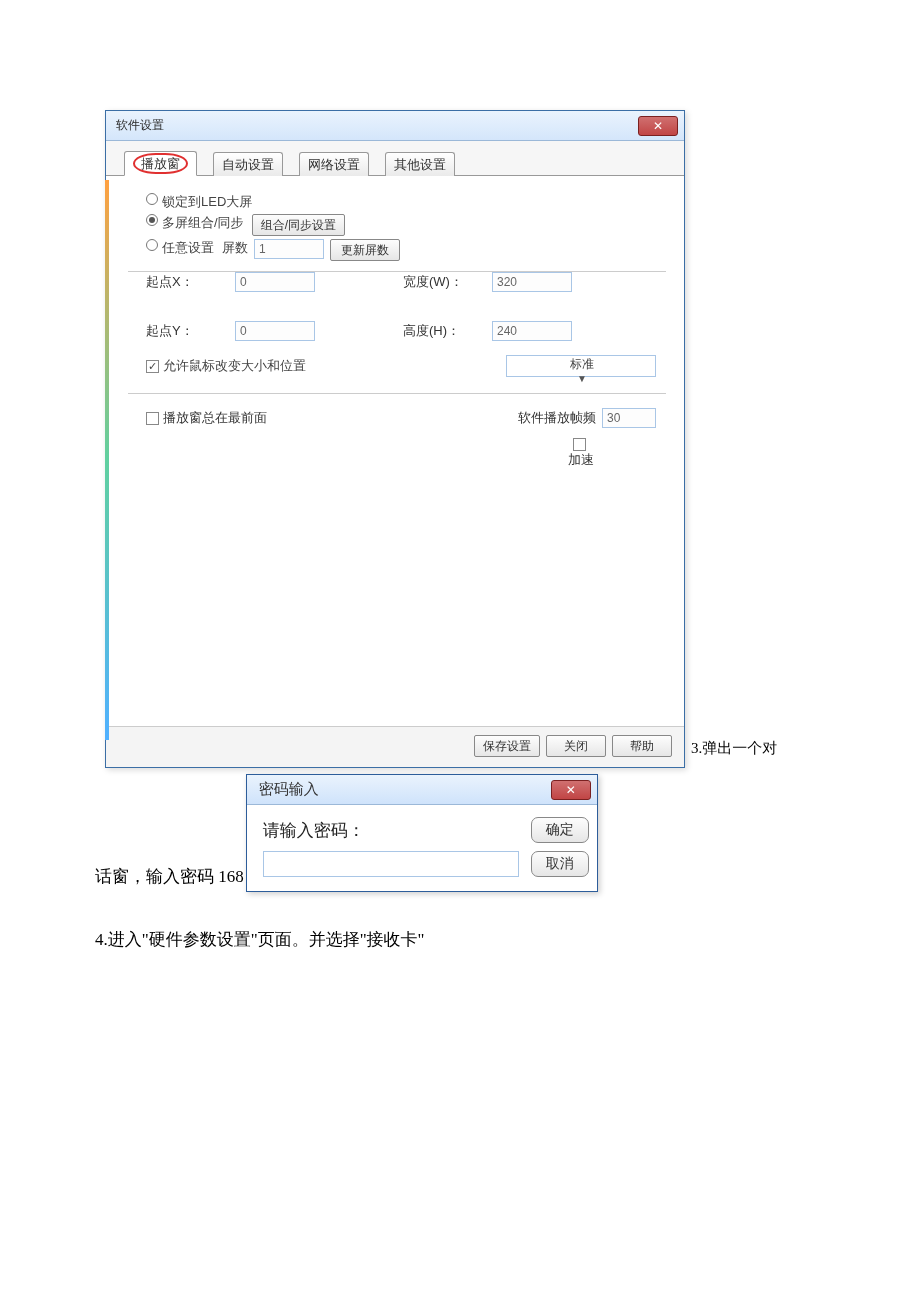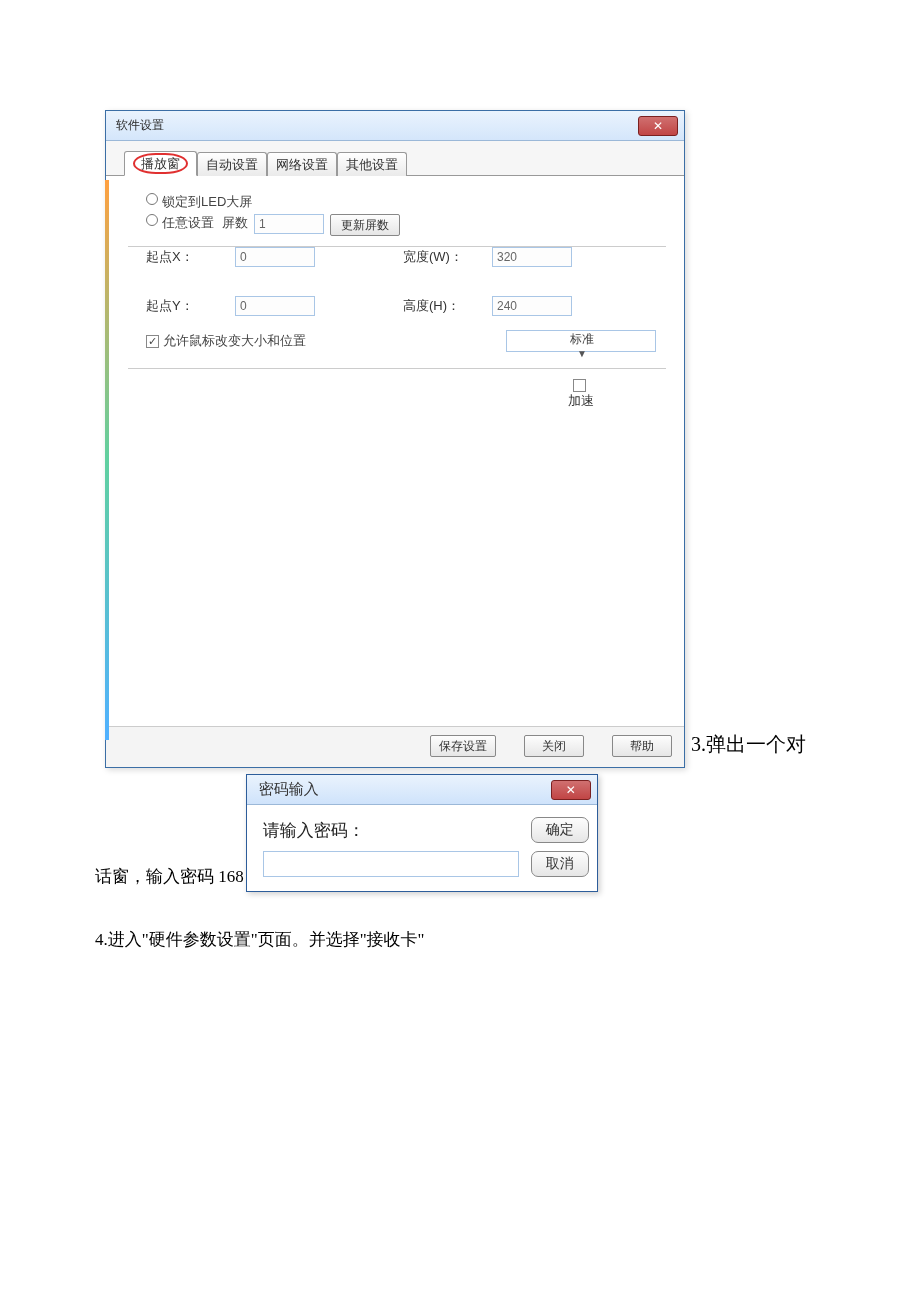--- a/index.html
+++ b/index.html
@@ -65,21 +65,21 @@
     height: 35px;
   }
   .tab {
     padding: 3px 8px 2px;
     font-size: 13px;
     border: 1px solid #999;
     border-bottom: none;
     border-top-left-radius: 3px;
     border-top-right-radius: 3px;
     background: linear-gradient(to bottom,#fff,#eaeaea);
-    margin-right: 0px;
+    margin-right: 16px;
     margin-bottom: -1px;
     cursor: pointer;
     color: #333;
   }
   .tab.active {
     background: #fff;
     border-bottom: 1px solid #fff;
     position: relative;
   }
   .red-circle {
@@ -146,27 +146,27 @@
     text-align: center;
     font-size: 44px;
     color: #d5d5d5;
     letter-spacing: 1px;
     pointer-events: none;
     font-family: Arial, sans-serif;
   }
   .footer-bar {
     display: flex;
     justify-content: flex-end;
-    gap: 28px;
+    gap: 6px;
     padding: 8px 12px 10px;
     border-top: 1px solid #ccc;
     background: #f4f4f4;
   }
   .side-text {
-    font-size: 20px;
+    font-size: 15px;
     font-family: SimSun, serif;
     margin-left: 6px;
     padding-bottom: 10px;
     color: #000;
   }
 
   .pw-row { display: flex; align-items: flex-end; margin-top: 6px; }
   .pw-lead {
     font-size: 17px;
     font-family: SimSun, serif;
@@ -239,20 +239,25 @@
         <div class="tab">其他设置</div>
       </div>
 
       <div class="content">
 
         <div class="opt-row">
           <span class="radio-dot"></span>
           <span class="label">锁定到LED大屏</span>
         </div>
         <div class="opt-row">
+          <span class="radio-dot sel"></span>
+          <span class="label">多屏组合/同步</span>
+          <span class="btn small">组合/同步设置</span>
+        </div>
+        <div class="opt-row">
           <span class="radio-dot"></span>
           <span class="label">任意设置</span>
           <span>屏数</span>
           <span class="field" style="width:70px;margin:0 6px;">1</span>
           <span class="btn small">更新屏数</span>
         </div>
 
         <div style="border-top:1px solid #ccc;margin:10px -10px 0 -18px;"></div>
 
         <div class="xy-grid">
@@ -275,20 +280,30 @@
             <span style="margin-left:4px;">允许鼠标改变大小和位置</span>
           </span>
           <span class="combo">
             <span>标准</span>
             <span class="caret">▼</span>
           </span>
         </div>
 
         <div style="border-top:1px solid #ccc;margin:16px -10px 0 -18px;"></div>
 
+        <div style="display:flex;justify-content:space-between;margin-top:14px;">
+          <span style="display:flex;align-items:center;">
+            <span class="check"></span>
+            <span style="margin-left:4px;">播放窗总在最前面</span>
+          </span>
+          <span style="display:flex;align-items:center;">
+            <span>软件播放帧频</span>
+            <span class="field" style="width:54px;margin-left:6px;">30</span>
+          </span>
+        </div>
 
         <div style="display:flex;justify-content:flex-end;margin-top:10px;padding-right:62px;">
           <span style="display:flex;align-items:center;flex-direction:column;">
             <span class="check"></span>
             <span style="margin-left:4px;">加速</span>
           </span>
         </div>
 
       </div>
 

